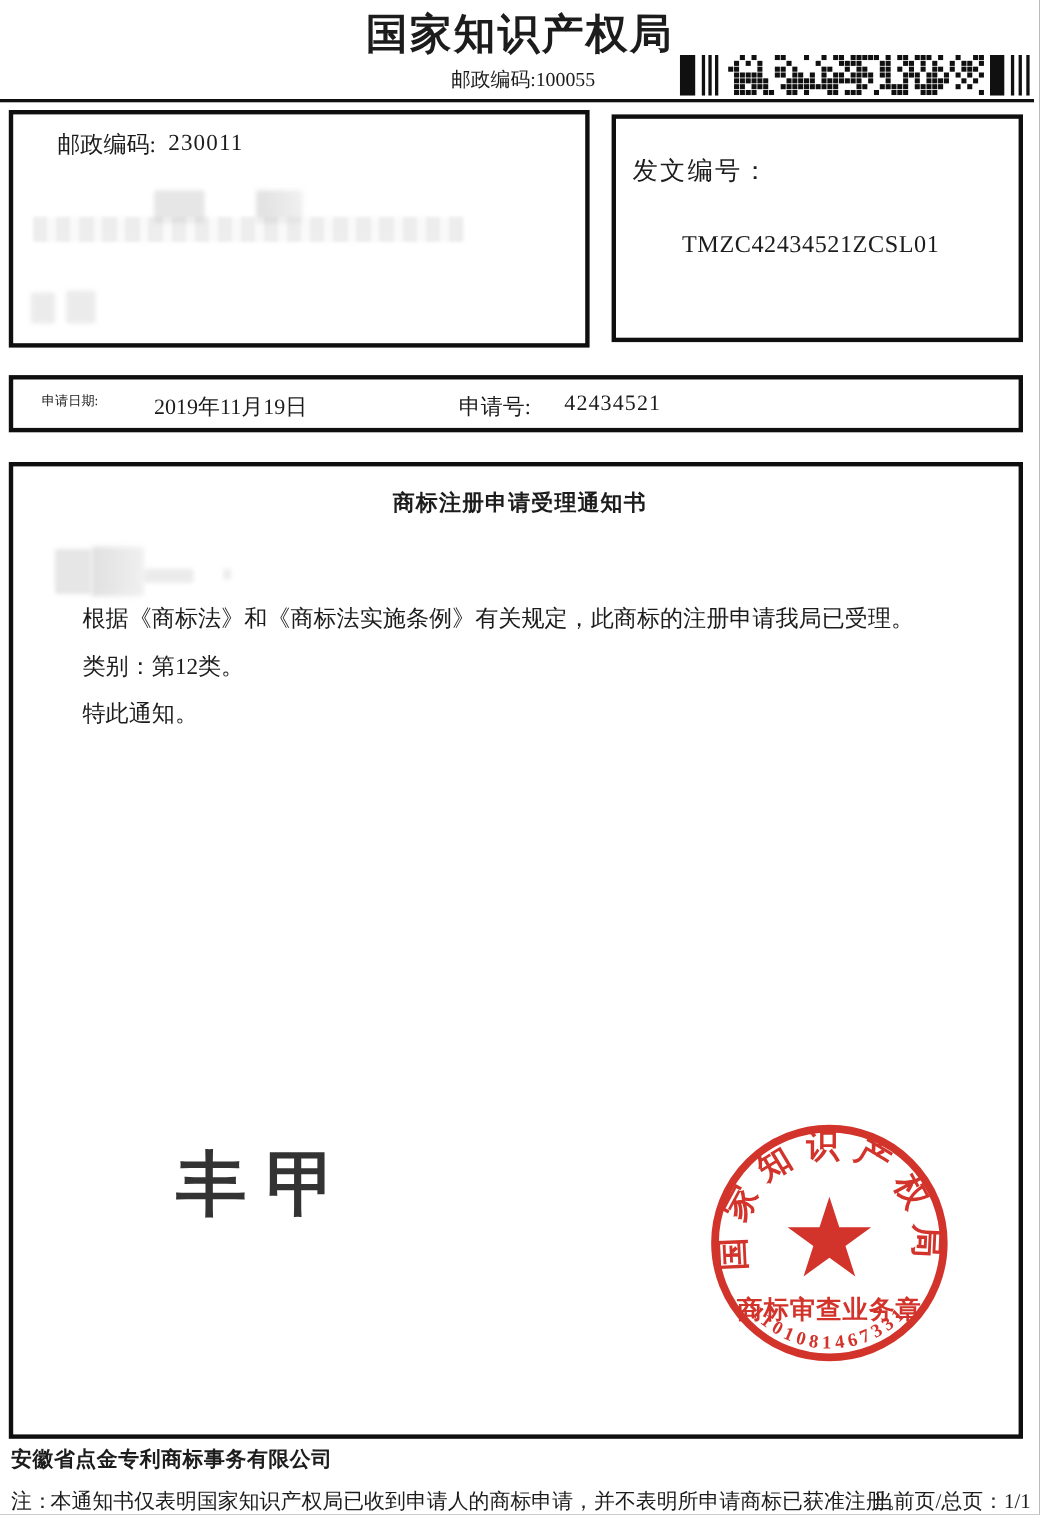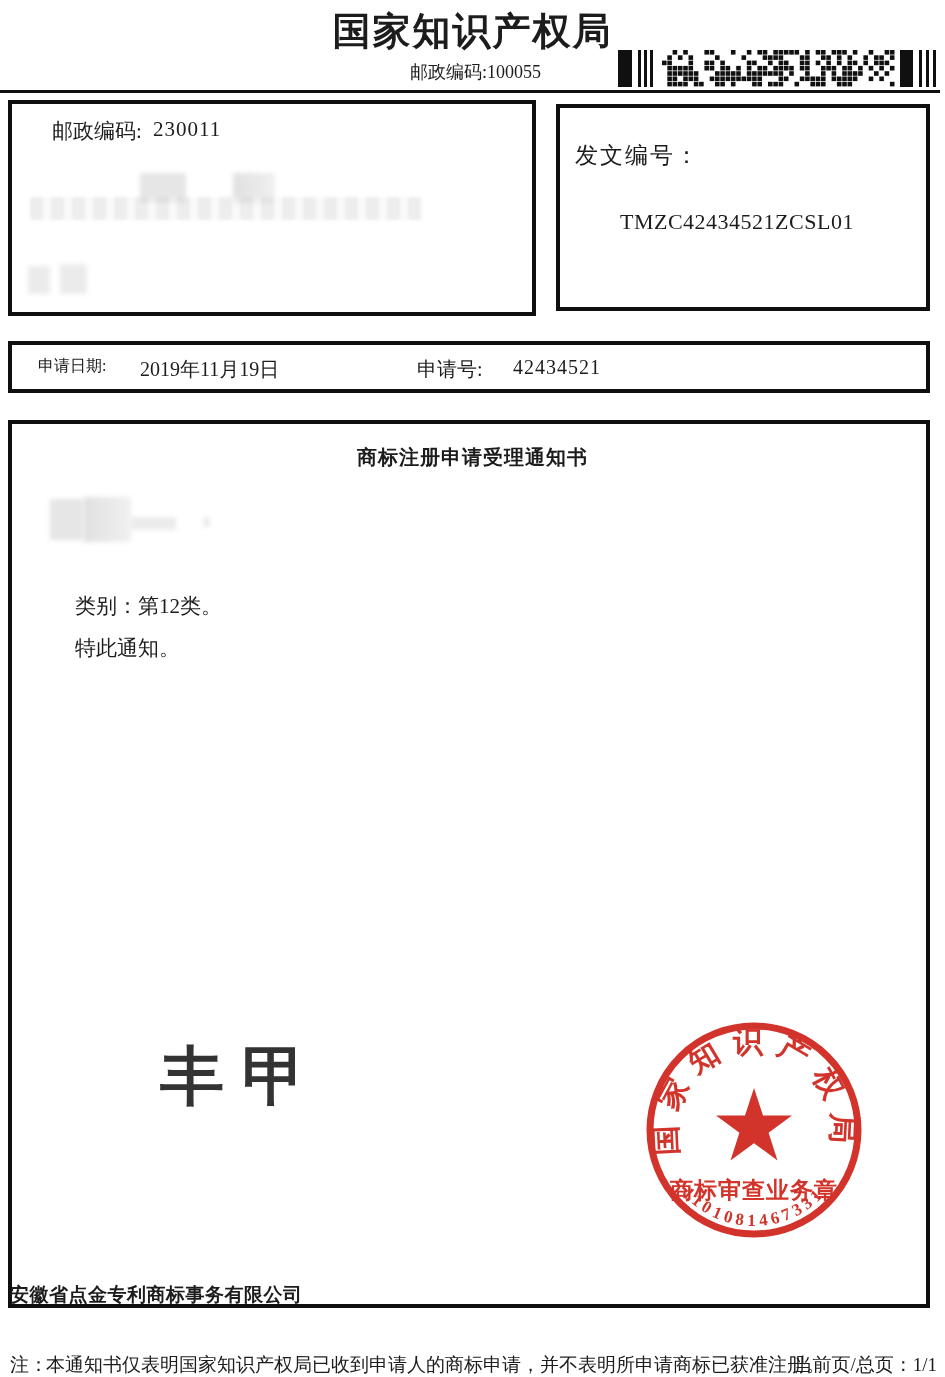--- a/index.html
+++ b/index.html
@@ -21,21 +21,21 @@
   .issue-box{left:556px;top:104px;width:366px;height:199px;}
   .appbar-box{left:8px;top:341px;width:914px;height:44px;}
   .main-box{left:8px;top:420px;width:914px;height:880px;}
 
   .rec-postal-label{left:52px;top:117px;font-size:21px;}
   .rec-postal-value{left:153px;top:117px;font-size:21px;letter-spacing:1px;}
 
   .issue-label{left:575px;top:140px;font-size:23px;letter-spacing:2px;}
   .issue-value{left:620px;top:209px;font-size:22px;letter-spacing:.5px;}
 
-  .app-date-label{left:38px;top:356px;font-size:16px;}
+  .app-date-label{left:38px;top:356px;font-size:12px;}
   .app-date-value{left:140px;top:356px;font-size:20px;}
   .app-no-label{left:417px;top:356px;font-size:20px;}
   .app-no-value{left:513px;top:356px;font-size:20px;letter-spacing:1px;}
 
   .notice-title{top:444px;left:0;width:945px;text-align:center;font-size:20px;font-weight:700;letter-spacing:1px;}
   .para{font-size:21px;line-height:21px;white-space:nowrap;}
   .p1{left:75px;top:552px;}
   .p2{left:75px;top:596px;}
   .p3{left:75px;top:638px;}
 
@@ -52,21 +52,21 @@
 
   .seal-wrap{left:640px;top:1016px;width:228px;height:228px;--seal-red:#cf241a;}
   .seal-svg{position:absolute;left:0;top:0;opacity:.93;}
   .seal-ring{stroke:var(--seal-red);}
   .seal-star{fill:var(--seal-red);}
   .seal-arc{font-size:30px;font-weight:700;fill:var(--seal-red);letter-spacing:12px;text-anchor:middle;}
   .seal-center{font-size:23px;font-weight:700;fill:var(--seal-red);text-anchor:middle;letter-spacing:1px;}
   .seal-serial{font-size:17px;font-weight:700;fill:var(--seal-red);letter-spacing:4px;text-anchor:middle;font-family:"Liberation Serif","DejaVu Serif",serif;}
   .seal-date{position:absolute;left:36px;top:104px;font-size:22px;letter-spacing:2px;color:#1b1b1b;white-space:nowrap;z-index:2;}
 
-  .agent-name{left:10px;top:1282px;font-size:19px;font-weight:600;letter-spacing:.5px;}
+  .agent-name{left:10px;top:1314px;font-size:19px;font-weight:600;letter-spacing:.5px;}
   .footer-note-label{left:10px;top:1352px;font-size:19px;}
   .footer-note-text{left:46px;top:1352px;font-size:19px;white-space:nowrap;}
   .footer-page{right:8px;top:1352px;font-size:19px;white-space:nowrap;}
 </style>
 </head>
 <body>
 
 <div class="page">
 
   <div class="abs doc-title">国家知识产权局</div>
@@ -274,20 +274,21 @@
   <div class="abs app-no-value">42434521</div>
 
   <div class="box main-box"></div>
   <div class="abs notice-title">商标注册申请受理通知书</div>
 
   <div class="redact r-block" style="left:50px;top:499px;width:33px;height:41px;"></div>
   <div class="redact r-soft" style="left:83px;top:497px;width:48px;height:45px;"></div>
   <div class="redact r-blob" style="left:131px;top:517px;width:45px;height:13px;"></div>
   <div class="redact r-blob" style="left:203px;top:517px;width:7px;height:10px;"></div>
 
+  <div class="abs para p1">根据《商标法》和《商标法实施条例》有关规定，此商标的注册申请我局已受理。</div>
   <div class="abs para p2">类别：第12类。</div>
   <div class="abs para p3">特此通知。</div>
 
   <div class="abs logo-wrap">
     <div class="logo-chars">
       <span>丰</span>
       <span>甲</span>
     </div>
   </div>
 

